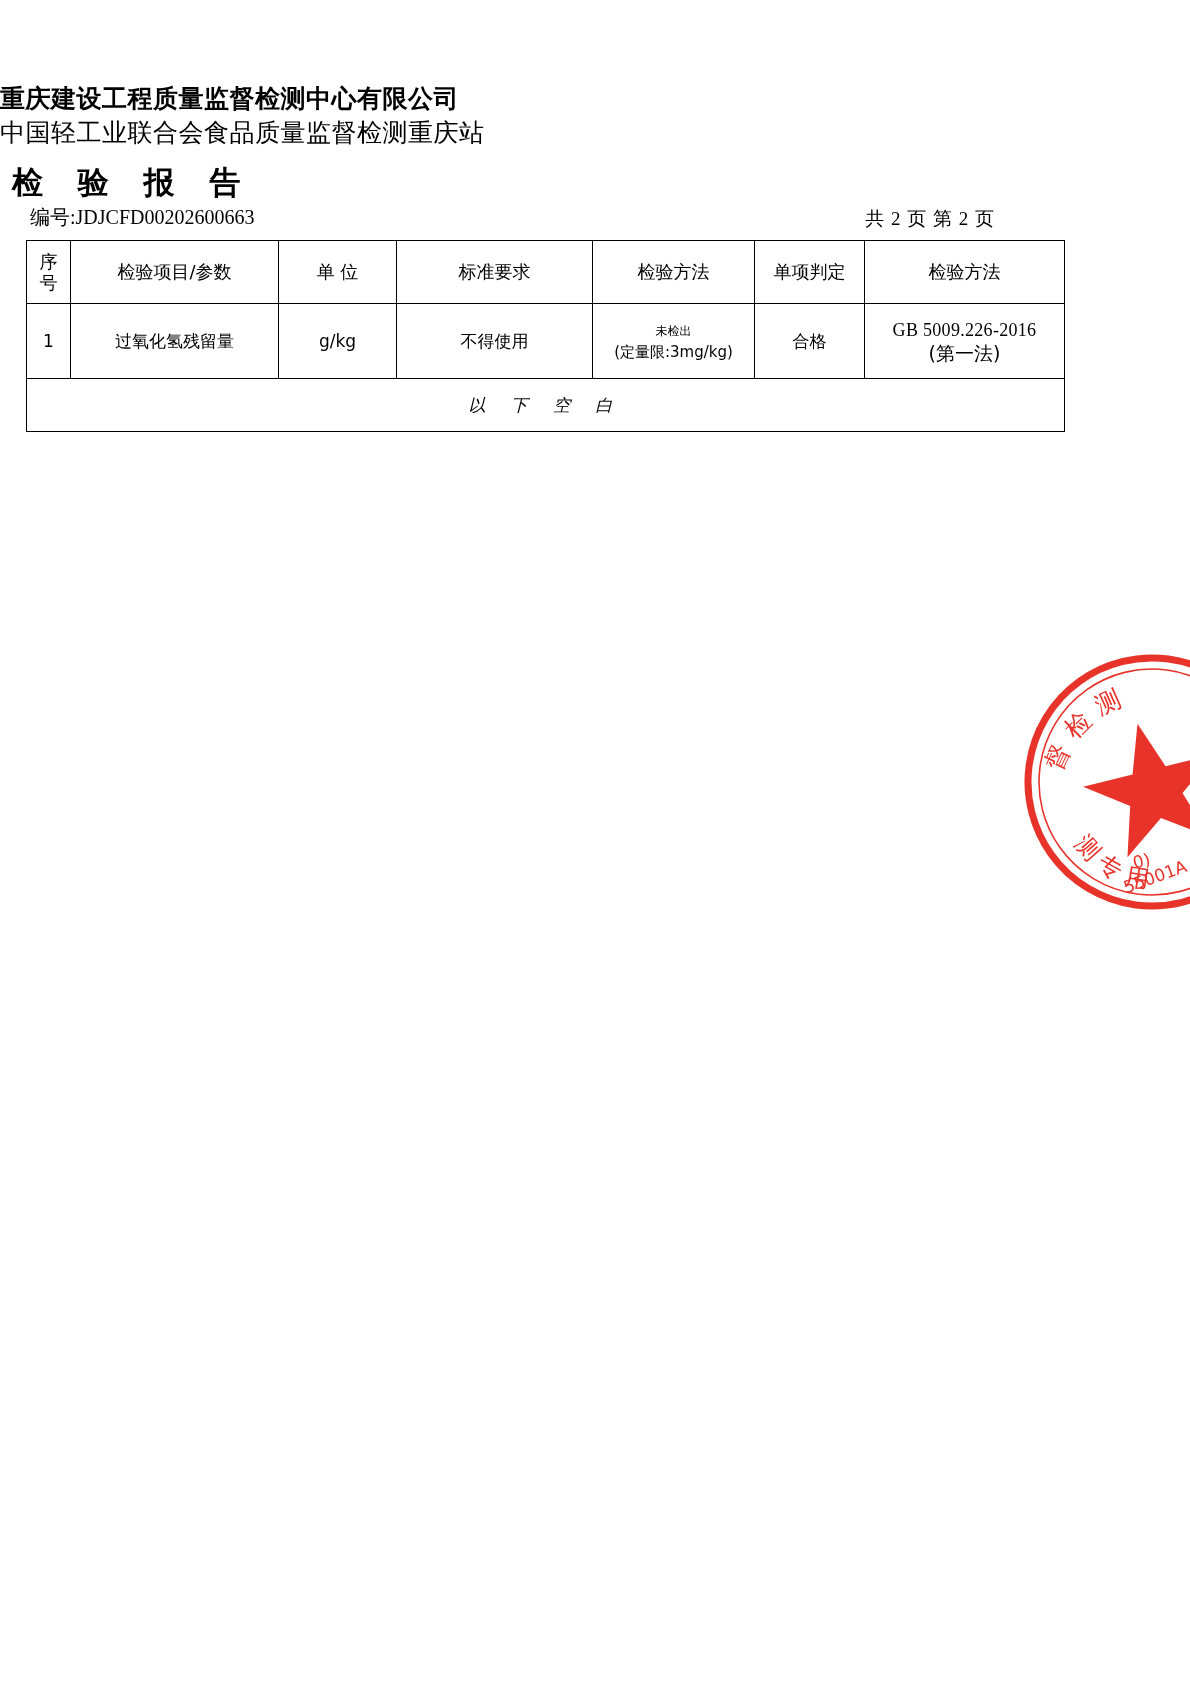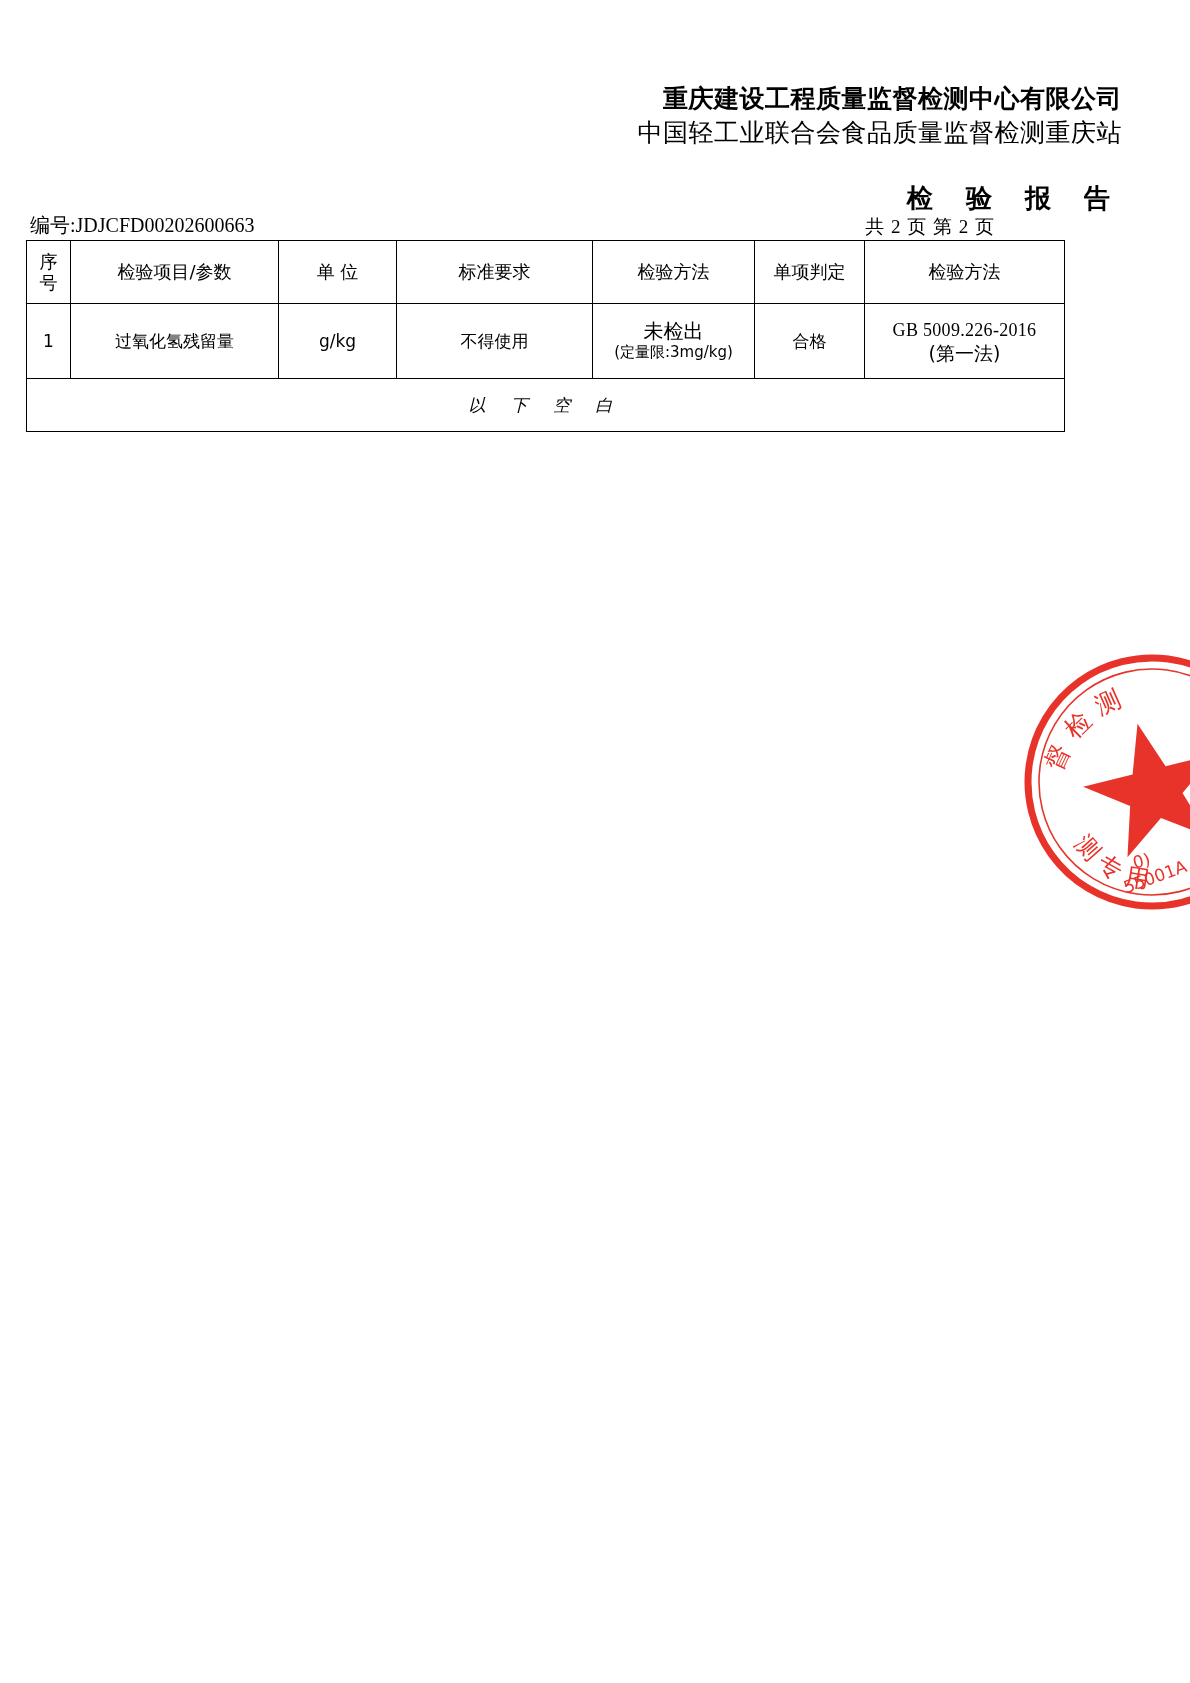--- a/index.html
+++ b/index.html
@@ -19,51 +19,50 @@
     position: absolute;
     inset: 0;
   }
 
   
   .header {
     position: absolute;
     top: 82px;
     left: 0;
     width: 1098px;
-    text-align: right;
-    padding-left: 24px;
+    text-align: left;
   }
   .org-line-1 {
     font-family: "DejaVu Sans", sans-serif;
     font-size: 25px;
     font-weight: bold;
     letter-spacing: 0.5px;
     line-height: 34px;
   }
   .org-line-2 {
     font-family: "DejaVu Sans", sans-serif;
     font-size: 25px;
     font-weight: normal;
     letter-spacing: 0.5px;
     line-height: 34px;
   }
   .doc-title {
     font-family: "DejaVu Sans", sans-serif;
-    font-size: 26px;
+    font-size: 31px;
     font-weight: bold;
     letter-spacing: 12px;
-    margin-top: 28px;
+    margin-top: 12px;
     line-height: 40px;
     padding-left: 12px;
   }
 
   
   .meta-row {
     position: absolute;
-    top: 212px;
+    top: 204px;
     left: 30px;
     width: 1035px;
     height: 26px;
   }
   .report-no {
     position: absolute;
     left: 0;
     top: 0;
     font-size: 20px;
     font-family: "Liberation Serif", serif;
@@ -121,21 +120,21 @@
   }
   td.cell-item {
     text-align: left;
     padding-left: 10px;
     font-size: 17px;
   }
   td.cell-unit {
     font-family: "Liberation Serif", serif;
     font-size: 19px;
   }
-  .result-main { font-size: 20px; line-height: 22px; }
+  .result-main { font-size: 12px; line-height: 22px; }
   .result-sub  { font-size: 15px; line-height: 21px; text-align: center; }
   .method-main {
     font-family: "Liberation Serif", serif;
     font-size: 18px;
     line-height: 23px;
     letter-spacing: 0.3px;
     text-align: center;
   }
   .method-sub {
     font-size: 19px;

